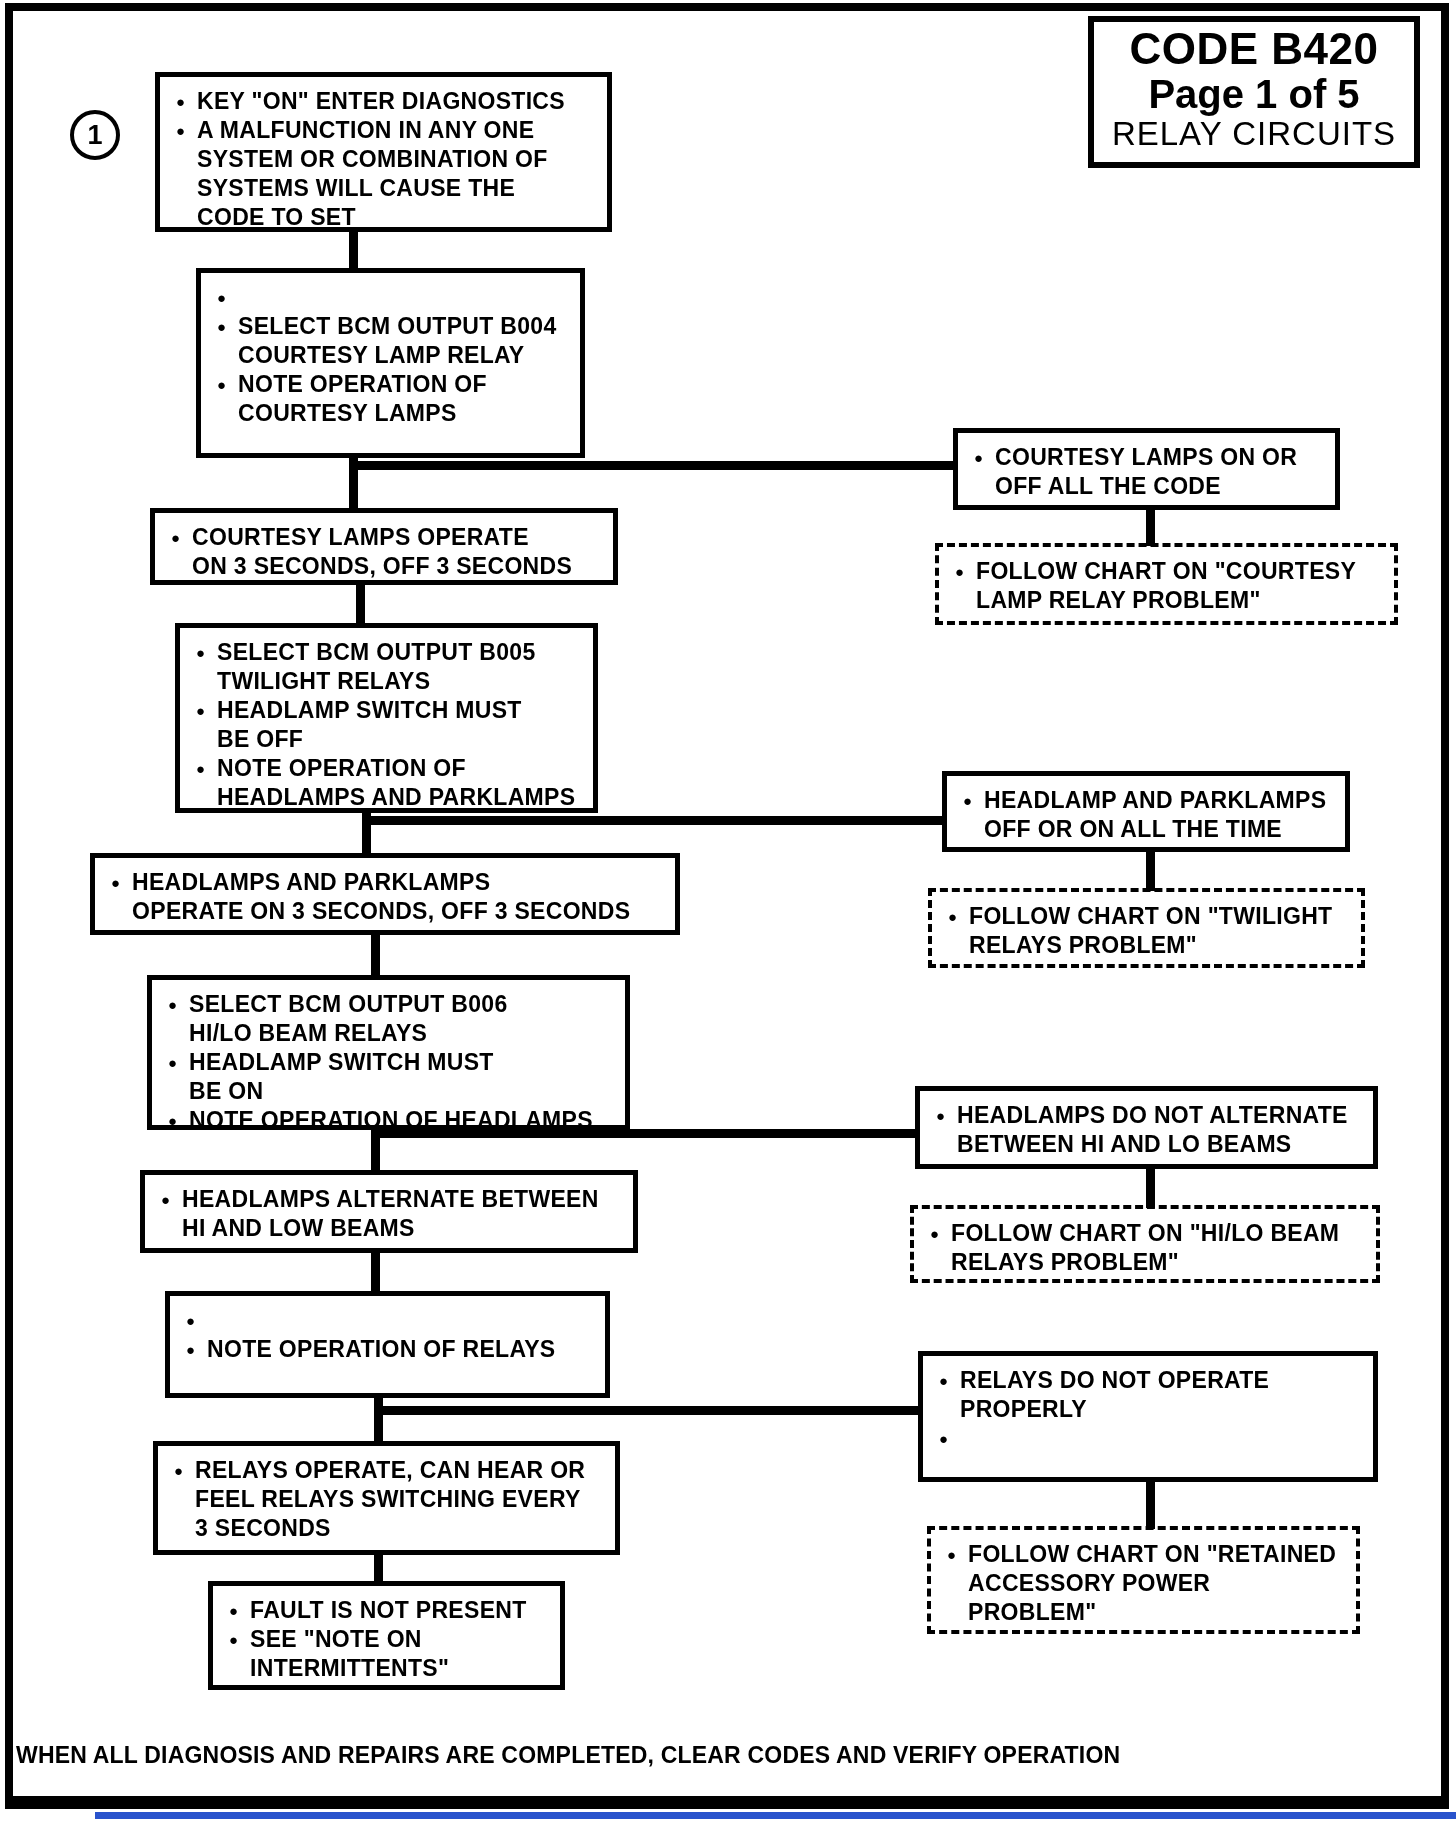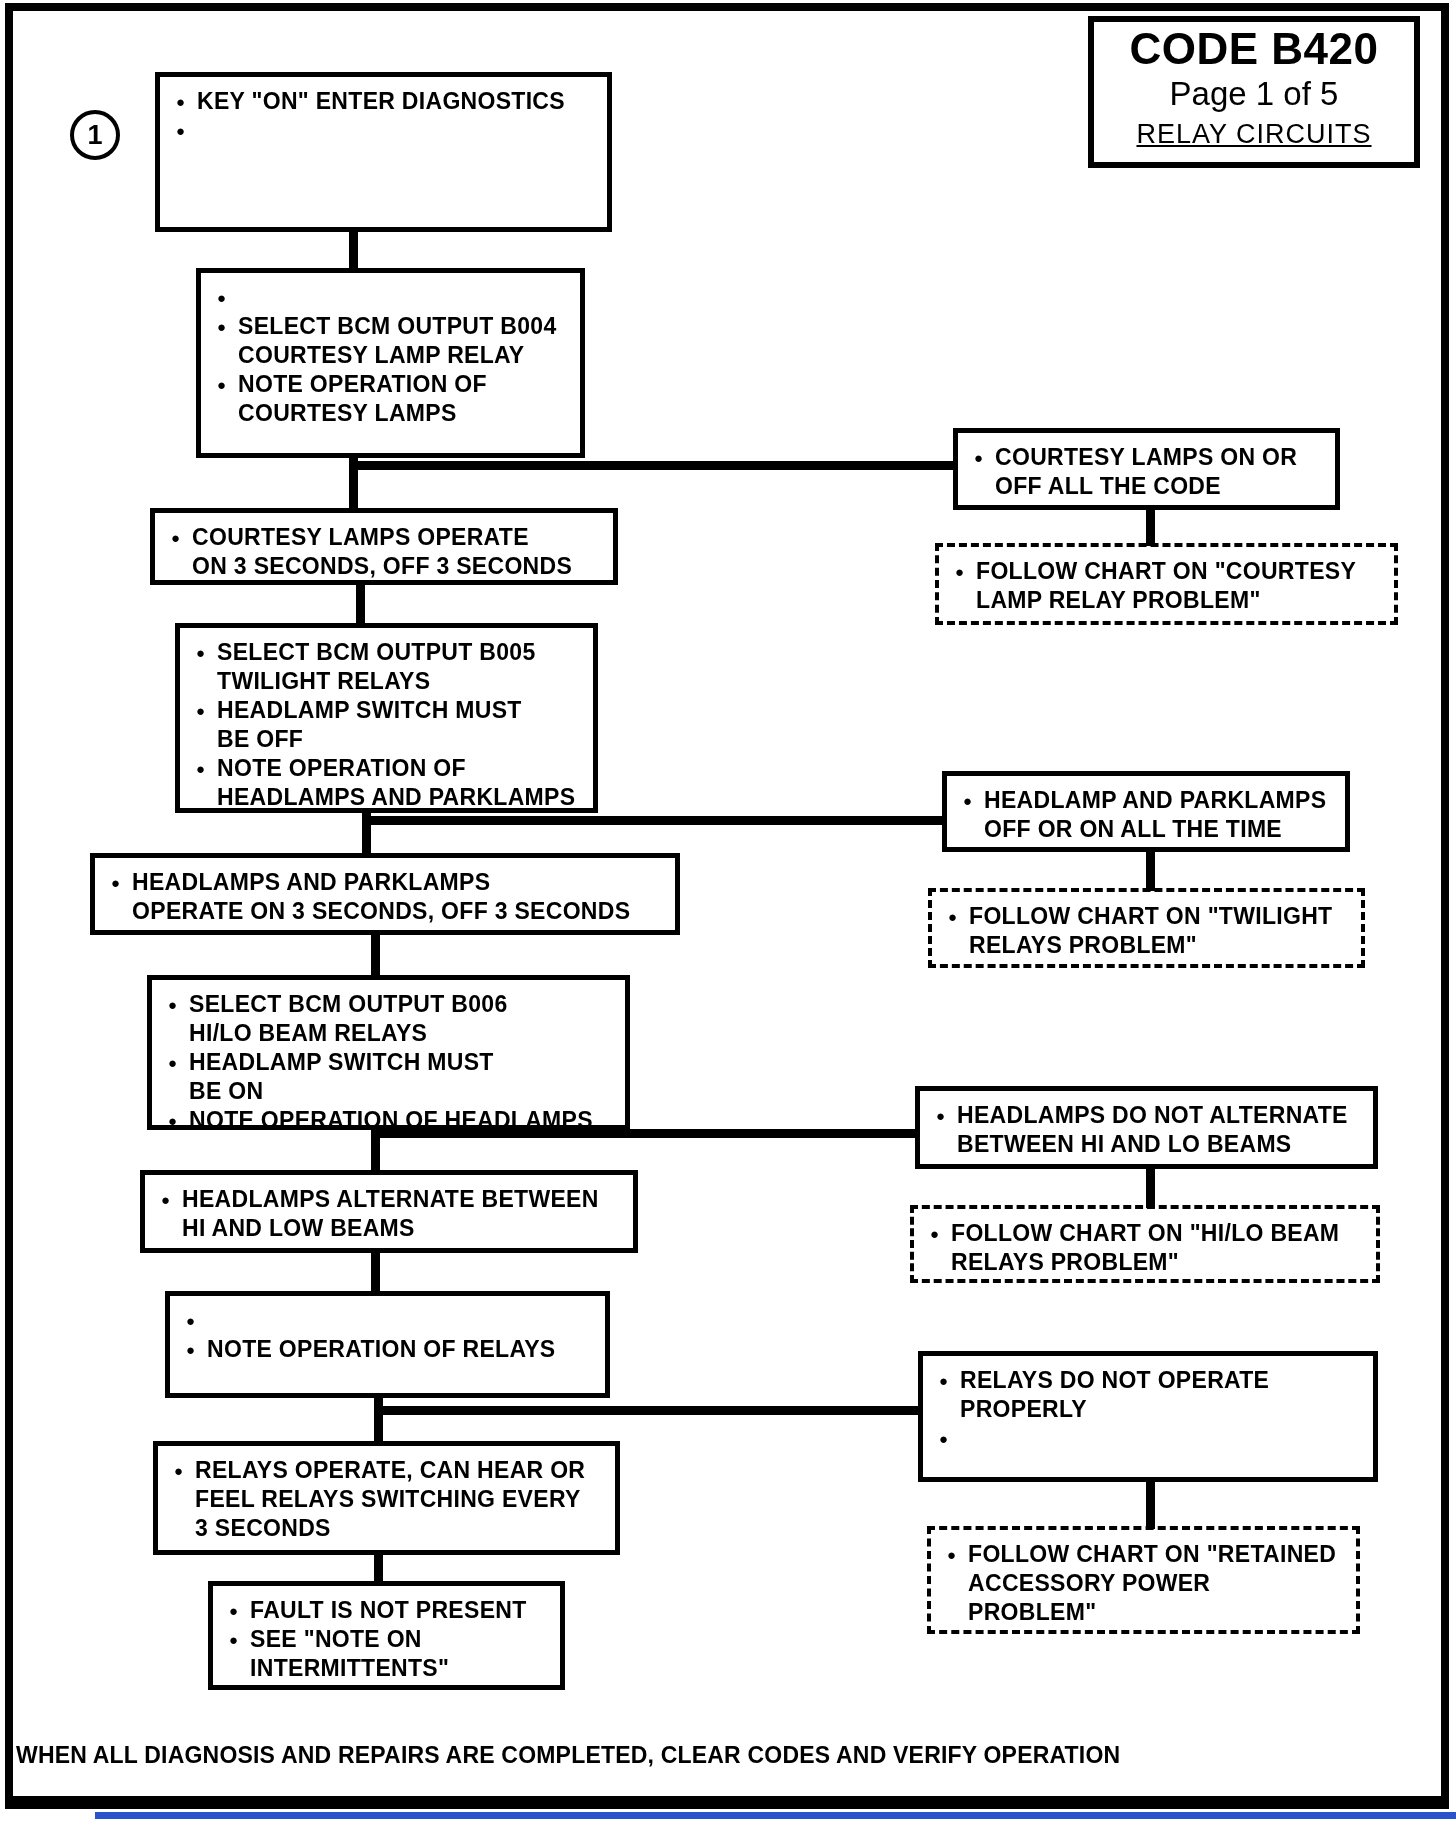--- a/index.html
+++ b/index.html
@@ -23,22 +23,22 @@
   .bt {
     white-space:pre-line; font-size:23px; line-height:29px; font-weight:bold;
     letter-spacing:0.3px;
   }
   .conn { position:absolute; background:#000; }
   .title-box {
     position:absolute; left:1088px; top:16px; width:332px; height:152px;
     border:6px solid #000; box-sizing:border-box; text-align:center; padding-top:2px;
   }
   .title-code { font-size:44px; font-weight:800; letter-spacing:0.5px; line-height:50px; }
-  .title-page { font-size:33px; font-weight:400; line-height:40px; }
-  .title-sub  { font-size:27px; font-weight:400; letter-spacing:1px; line-height:40px;text-decoration:underline; }
+  .title-page { font-size:40px; font-weight:700; line-height:40px; }
+  .title-sub  { font-size:33px; font-weight:400; letter-spacing:1px; line-height:40px; }
   .step-circle {
     position:absolute; left:70px; top:110px; width:50px; height:50px;
     border:4px solid #000; border-radius:50%; box-sizing:border-box;
     display:flex; align-items:center; justify-content:center;
     font-size:27px; font-weight:bold;
   }
   .footer-note {
     position:absolute; left:0; right:0; top:1742px; text-align:left;
     font-size:23px; font-weight:bold; letter-spacing:0.2px;padding-left:16px;
   }
@@ -60,20 +60,24 @@
     <span>1</span>
   </div>
 
   <div class="box" style="left:155px; top:72px; width:457px; height:160px;">
     <div class="bullet-item">
         <span class="bullet">●</span>
         <span class="bt">KEY "ON" ENTER DIAGNOSTICS</span>
       </div>
     <div class="bullet-item">
         <span class="bullet">●</span>
+        <span class="bt">A MALFUNCTION IN ANY ONE
+SYSTEM OR COMBINATION OF
+SYSTEMS WILL CAUSE THE
+CODE TO SET</span>
       </div>
   </div>
 
   <div class="box" style="left:196px; top:268px; width:389px; height:190px;">
     <div class="bullet-item">
         <span class="bullet">●</span>
       </div>
     <div class="bullet-item">
         <span class="bullet">●</span>
         <span class="bt">SELECT BCM OUTPUT B004

